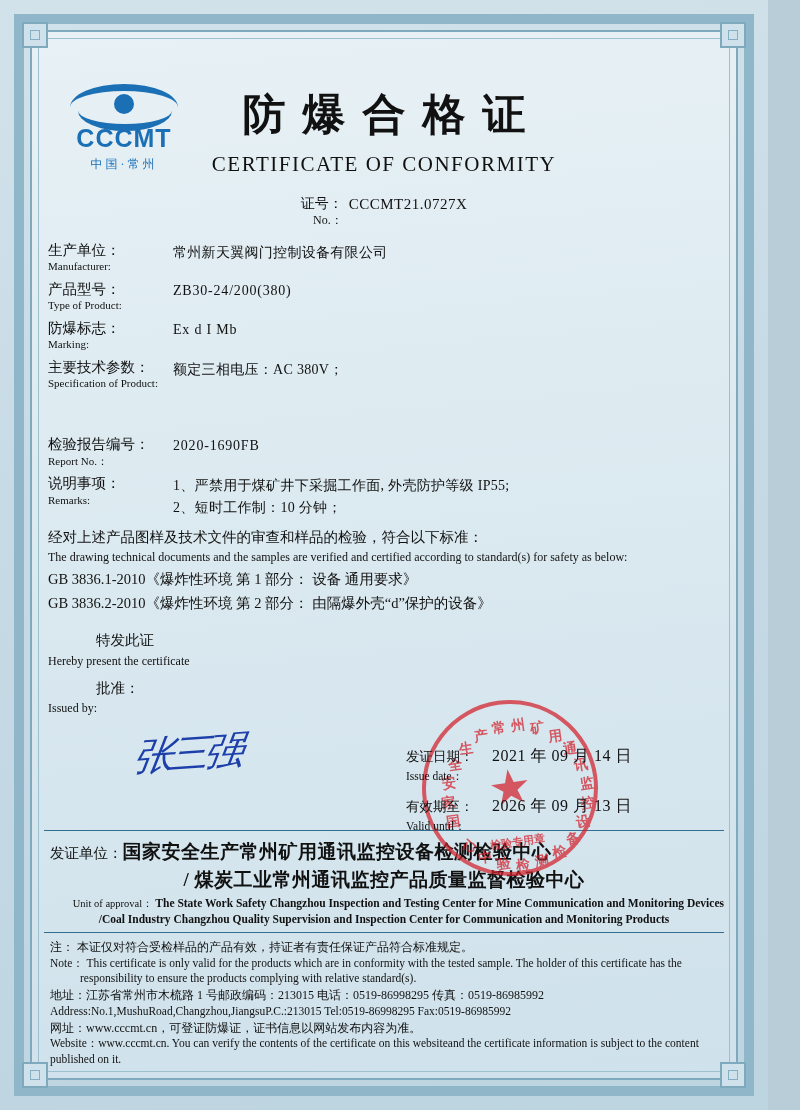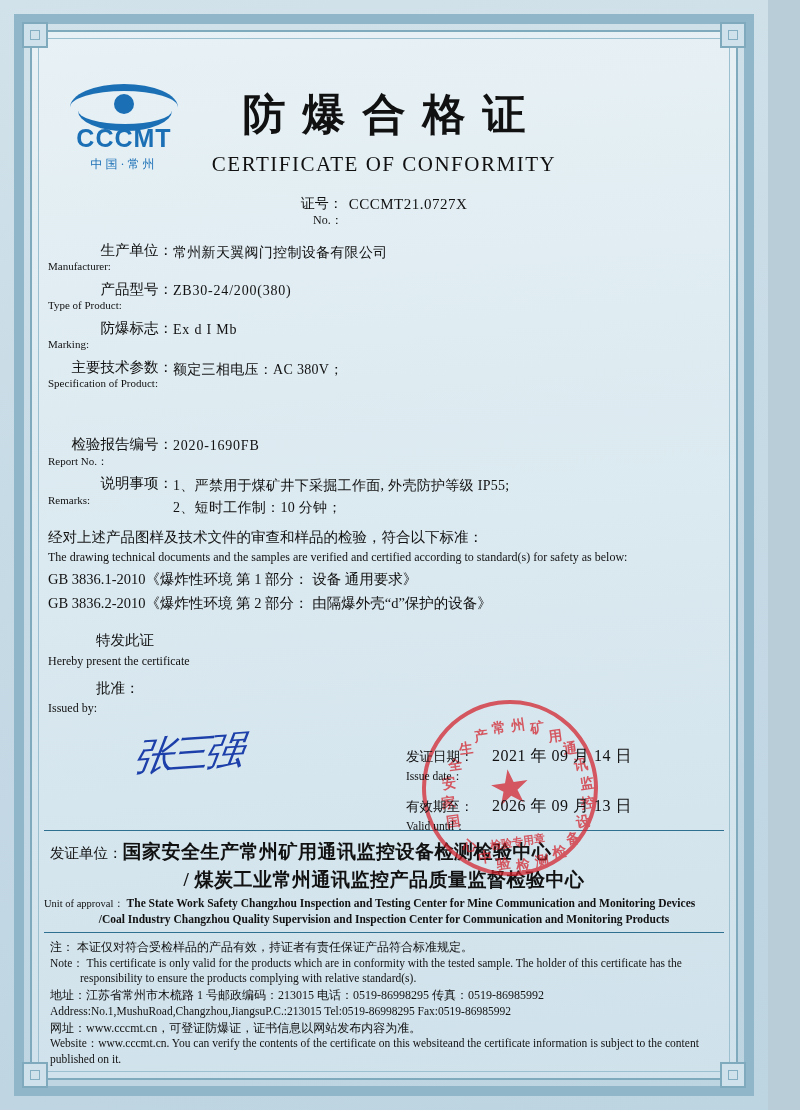--- a/index.html
+++ b/index.html
@@ -175,21 +175,20 @@
   }
   .lbl {
     width: 125px;
     flex: 0 0 125px;
     line-height: 1.22;
   }
   .lbl .cn {
     display: block;
     font-size: 14.5px;
     color: #111;
-    text-align: right;
   }
   .lbl .en {
     display: block;
     font-size: 11px;
     color: #111;
     margin-top: 1px;
   }
   .val {
     font-size: 14px;
     color: #111;
@@ -353,21 +352,21 @@
     font-size: 19px;
     font-weight: bold;
     color: #111;
     margin-top: 2px;
     letter-spacing: 0.5px;
   }
   .issuer-en {
     font-size: 11.5px;
     font-weight: bold;
     color: #111;
-    text-align: left;
+    text-align: right;
     margin-top: 4px;
   }
   .issuer-en2 {
     font-size: 11.5px;
     font-weight: bold;
     color: #111;
     text-align: center;
     margin-top: 2px;
   }
   .issuer-en .pre {

